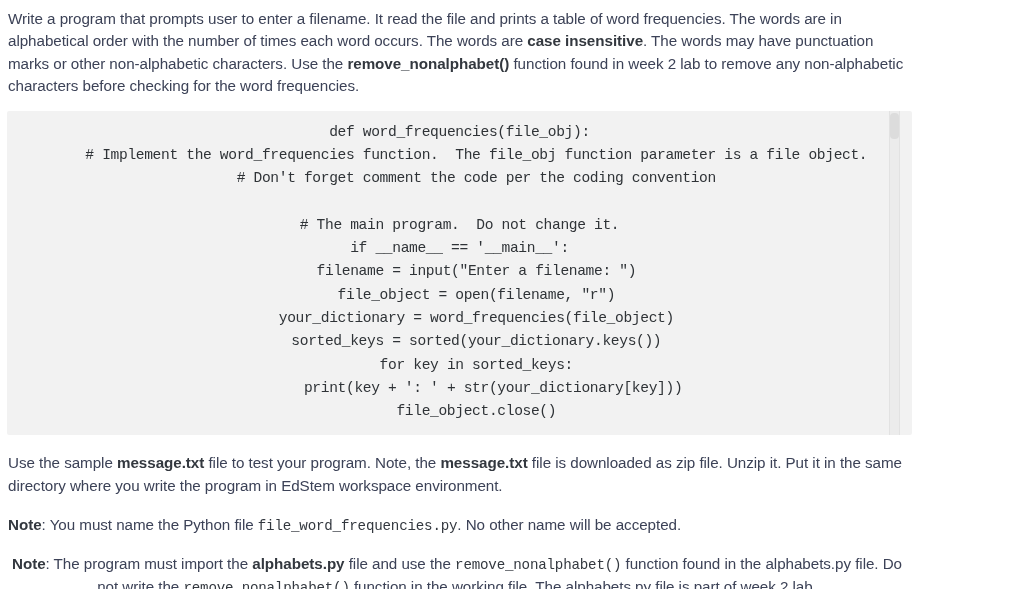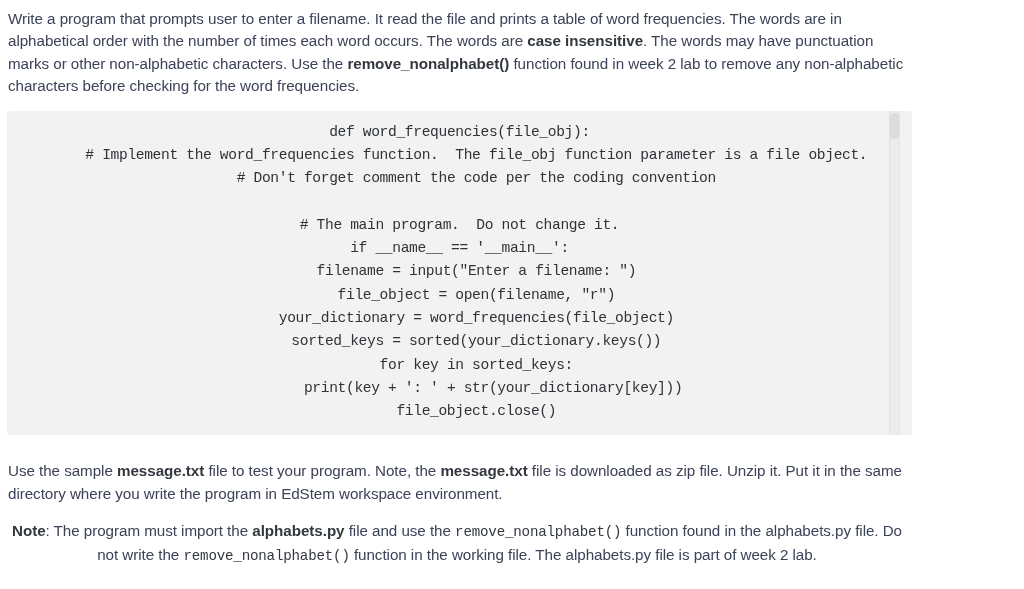--- a/index.html
+++ b/index.html
@@ -72,21 +72,21 @@
   }
   .code-scroll-thumb {
     position: absolute;
     top: 2px;
     left: 0;
     width: 9px;
     height: 26px;
     background: #dcdcdc;
     border-radius: 4px;
   }
-  .block-gap-a { margin-top: 25px; }
+  .block-gap-a { margin-top: 17px; }
   .block-gap-b { margin-top: 17px; }
   .block-gap-c { margin-top: 15px; text-align: center; }
 </style>
 </head>
 <body>
 
 <div class="page">
 
   <p class="para" id="intro-paragraph"><span>Write a program that prompts user to enter a filename. It read the file and prints a table of word frequencies. The words are in alphabetical order with the number of times each word occurs. The words are </span><b>case insensitive</b><span>. The words may have punctuation marks or other non-alphabetic characters. Use the </span><b>remove_nonalphabet()</b><span> function found in week 2 lab to remove any non-alphabetic characters before checking for the word frequencies.</span></p>
 
@@ -104,16 +104,17 @@
     for key in sorted_keys:
         print(key + ': ' + str(your_dictionary[key]))
     file_object.close()</pre>
     <div class="code-scrollbar">
       <div class="code-scroll-thumb"></div>
     </div>
   </div>
 
   <p class="para block-gap-a"><span>Use the sample </span><b>message.txt</b><span> file to test your program. Note, the </span><b>message.txt</b><span> file is downloaded as zip file. Unzip it. Put it in the same directory where you write the program in EdStem workspace environment.</span></p>
 
+  <p class="para block-gap-b"><b>Note</b><span>: You must name the Python file </span><span class="inline-code">file_word_frequencies.py</span><span>. No other name will be accepted.</span></p>
 
   <p class="para block-gap-c"><b>Note</b><span>: The program must import the </span><b>alphabets.py</b><span> file and use the </span><span class="inline-code">remove_nonalphabet()</span><span> function found in the alphabets.py file. Do not write the </span><span class="inline-code">remove_nonalphabet()</span><span> function in the working file. The alphabets.py file is part of week 2 lab.</span></p>
 
 </div>
 
 </body></html>

